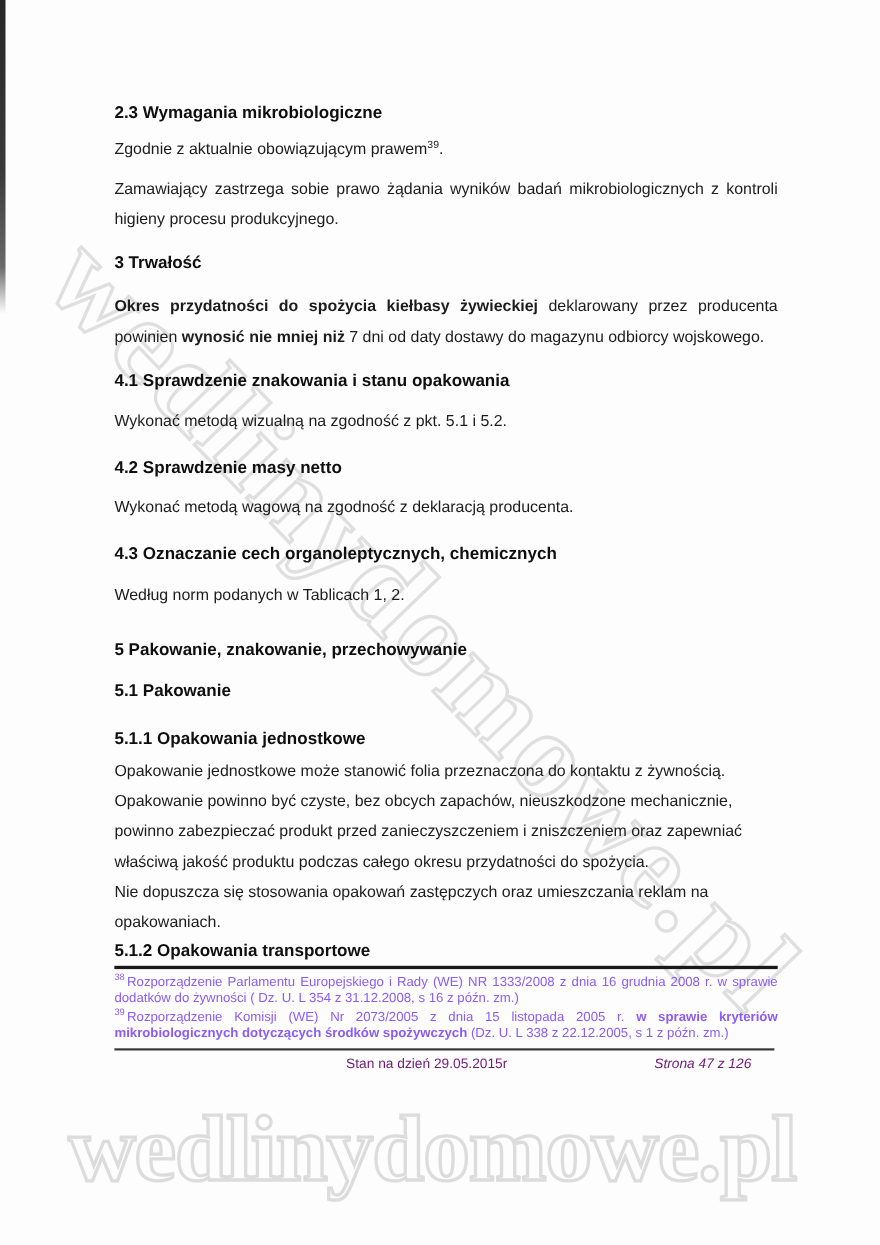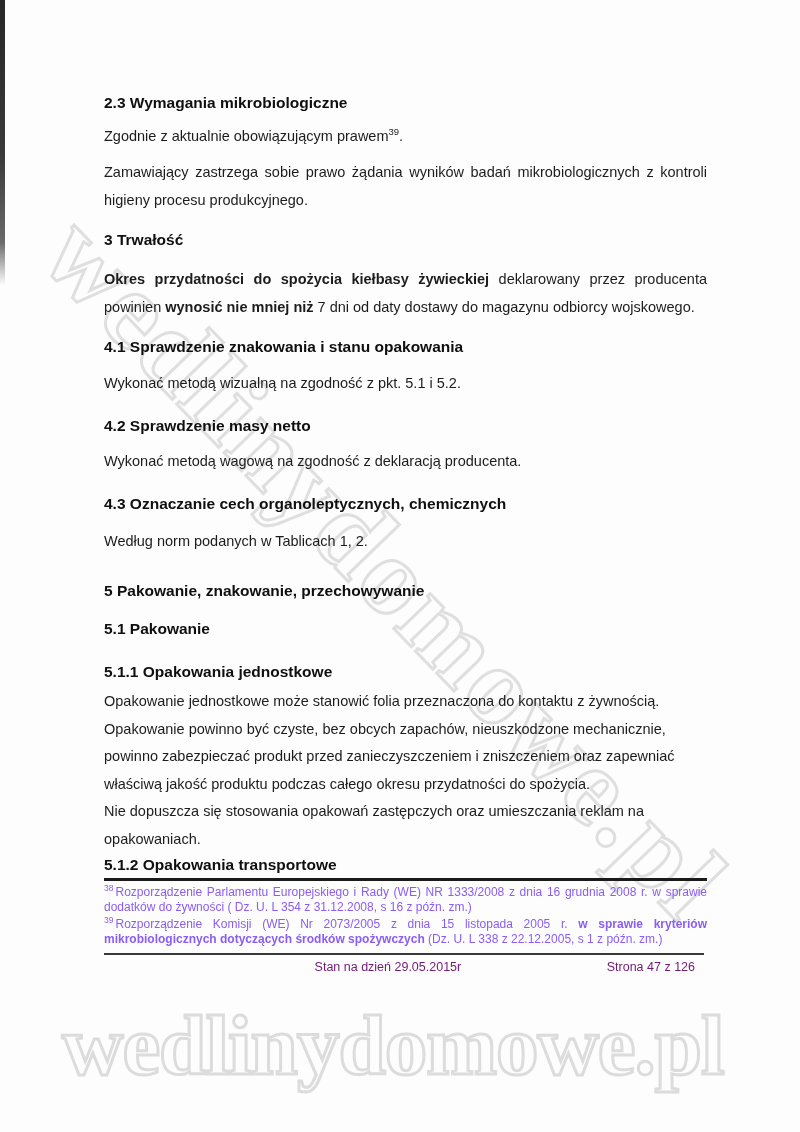--- a/index.html
+++ b/index.html
@@ -15,21 +15,21 @@
   .bp2{font-size:14.5px;line-height:27.5px;margin:0;}
   .just{text-align:justify;}
   .b{font-weight:700;}
   sup{font-size:9.5px;line-height:0;}
   .sep{border:0;border-top:3px solid #1a1a1a;margin:3px 0 0 0;}
   .fn{font-size:12px;line-height:15px;margin:0;text-align:justify;color:#8b5cf6;}
   .fn sup{font-size:8.5px;padding-right:2px;}
   .footer-rule{border:0;border-top:2px solid #3a3a3a;width:600px;margin:6px 0 0 0;}
   .footer-row{position:relative;margin-top:4px;font-size:12.5px;line-height:16px;color:#701a75;height:18px;}
   .footer-status{position:absolute;left:50%;transform:translateX(-62%);white-space:nowrap;}
-  .footer-page{position:absolute;right:12px;white-space:nowrap;}
+  .footer-page{position:absolute;right:24px;white-space:nowrap;font-style:italic;}
   
   .wm{
     position:absolute;z-index:1;pointer-events:none;white-space:nowrap;
     font-family:"Liberation Serif", serif;font-weight:700;
     color:rgba(255,255,255,0);
     -webkit-text-stroke:3px #dfdfdf;
   }
   .wm-diag{left:56px;top:176px;font-size:110px;letter-spacing:3px;
     transform:rotate(46deg);transform-origin:10px 70px;}
   .wm-bottom{left:62px;top:996px;font-size:85px;letter-spacing:-1px;-webkit-text-stroke:3px #dcdcdc;}

